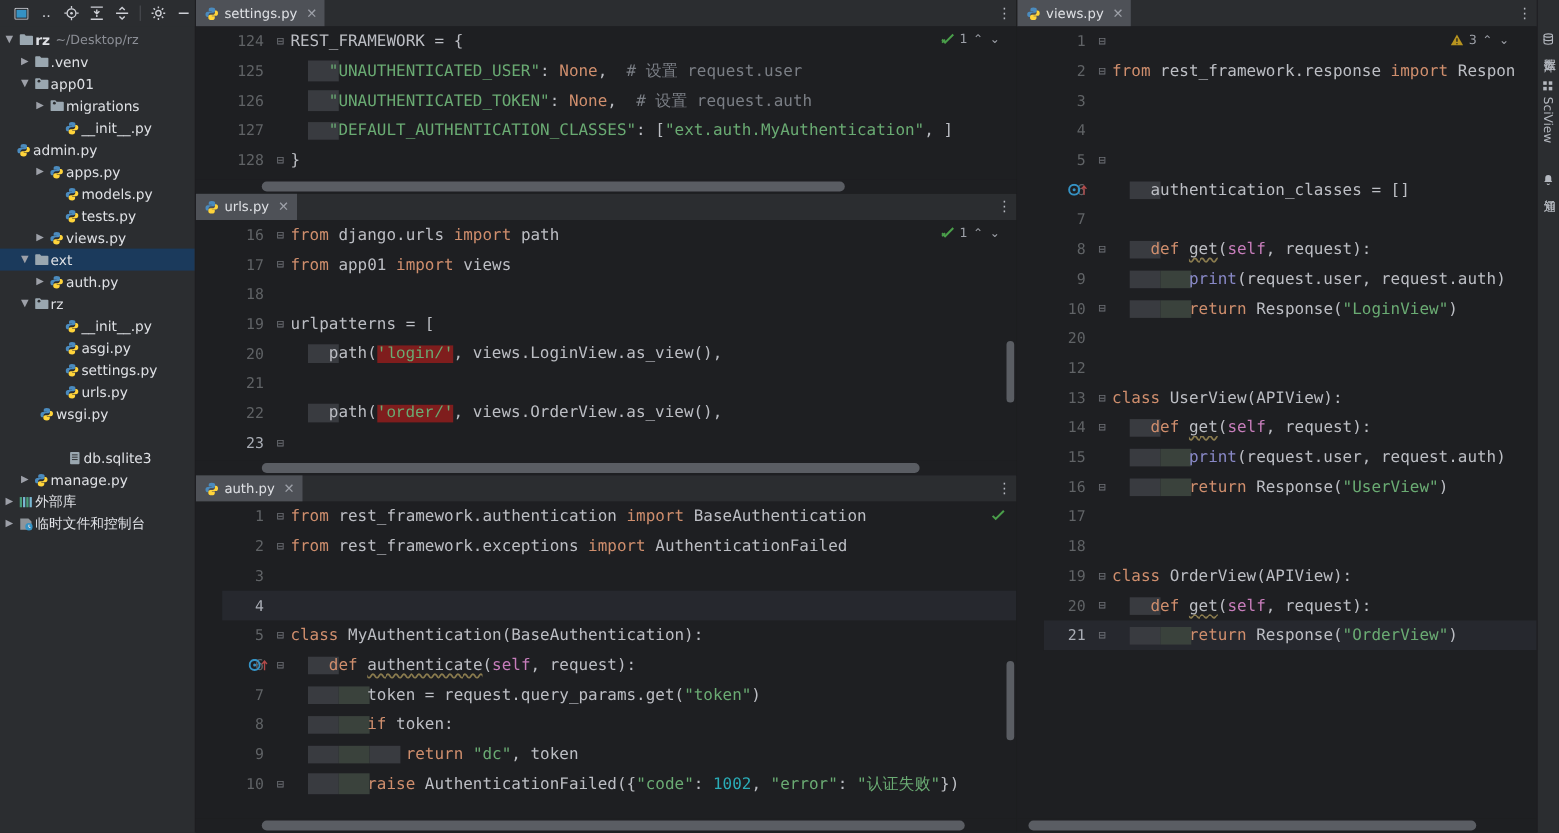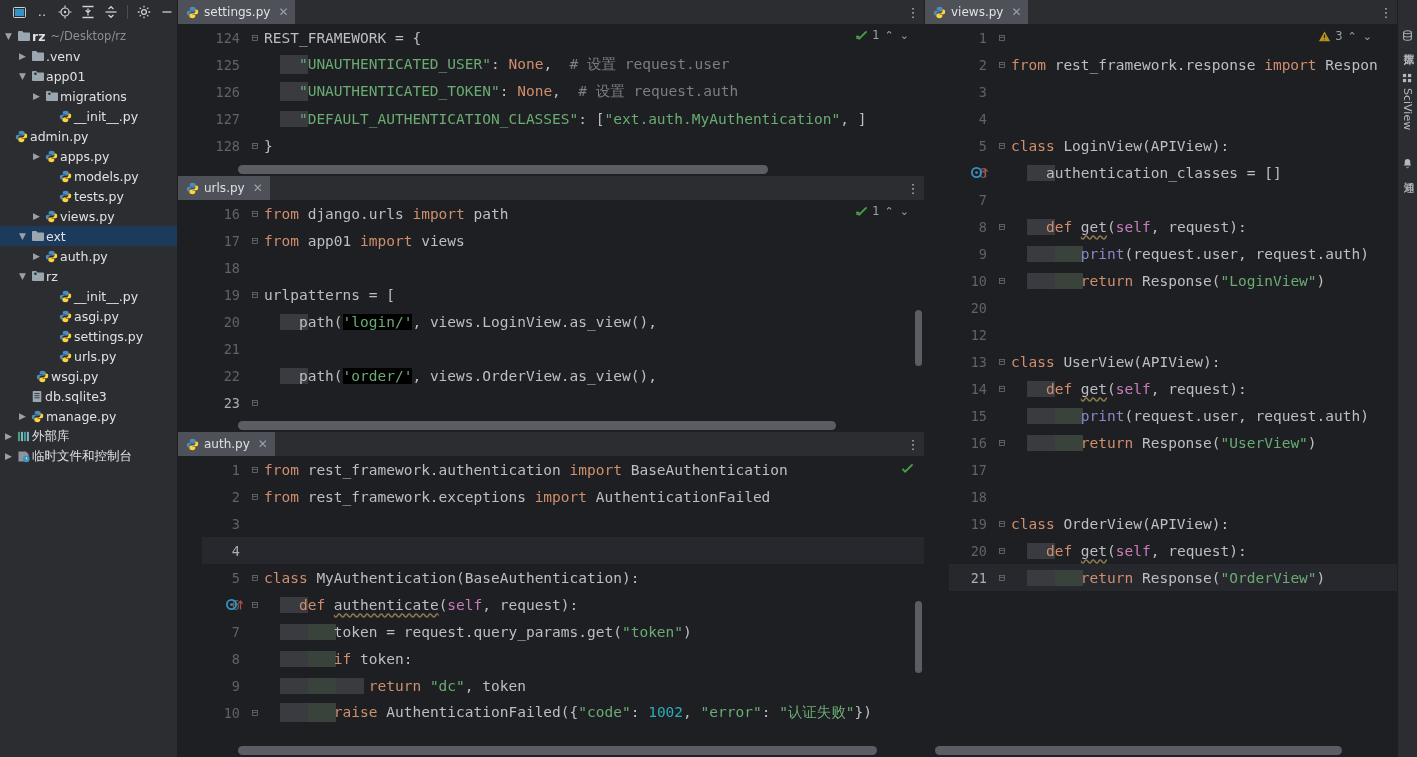--- a/index.html
+++ b/index.html
@@ -104,21 +104,21 @@
 
   
   .kw   { color: #CF8E6D; }
   .str  { color: #6AAB73; }
   .num  { color: #2AACB8; }
   .self { color: #C77DBB; }
   .cmt  { color: #7A7E85; }
   .pl   { color: #BCBEC4; }
   .builtin { color: #8888C6; }
   .deffn { color: #BCBEC4; text-decoration: underline; text-decoration-style: wavy; text-decoration-color: #8A7B4E; text-underline-offset: 3px; }
-  .sel-str { background: #000000; }
+  .sel-str { background: #7f1d1d; font-family: Liberation Mono, monospace; }
 
   
   .inspect {
     position: absolute; right: 14px; top: 4px;
     display: flex; align-items: center; gap: 4px;
     font-family: "DejaVu Sans", sans-serif; font-size: 11.5px;
     color: #9DA0A8; z-index: 5; cursor: pointer;
   }
   .insp-count { color: #9DA0A8; font-size: 11.5px; }
   .insp-chev { color: #9DA0A8; font-size: 11px; padding: 0 1px; }
@@ -405,21 +405,21 @@
         <div class="tree-row" style="padding-left: 21px;">
           <span class="tw"></span>
           <span class="ico">
             <svg width="13" height="13" viewBox="0 0 16 16">
               <path d="M7.8 1C5.6 1 4.6 1.9 4.6 3.3v1.9h3.3v.5H3.4C2 5.7 1 6.6 1 8.6s.9 3 2.3 3h1.1V9.5c0-1.4 1.2-2.6 2.6-2.6h2.6c1.2 0 2.2-1 2.2-2.2V3.3C11.8 1.9 10.9 1 7.8 1z" fill="#4B8BBE"></path>
               <path d="M8.2 15c2.2 0 3.2-.9 3.2-2.3v-1.9H8.1v-.5h4.5c1.4 0 2.4-.9 2.4-2.9s-.9-3-2.3-3h-1.1v2.1c0 1.4-1.2 2.6-2.6 2.6H6.4c-1.2 0-2.2 1-2.2 2.2v1.4C4.2 14.1 5.1 15 8.2 15z" fill="#FFD43B"></path>
             </svg>
           </span>
           <span class="tlabel">wsgi.py</span>
         </div>
-        <div class="tree-row" style="padding-left: 15px;">
+        <div class="tree-row" style="padding-left: 46px; margin-top: 20px;">
           <span class="tw"></span>
           <span class="ico">
             <svg width="12" height="13" viewBox="0 0 14 15">
               <rect x="2" y="1" width="10" height="13" rx="1" fill="#9AA7B0"></rect>
               <path d="M4 4h6M4 6.5h6M4 9h6" stroke="#2B2D30" stroke-width="1"></path>
             </svg>
           </span>
           <span class="tlabel">db.sqlite3</span>
         </div>
         <div class="tree-row" style="padding-left: 16px;">
@@ -747,21 +747,20 @@
           <span class="ctext"></span>
         </div>
         <div class="crow">
           <span class="gutter">4</span>
           <span class="fold"></span>
           <span class="ctext"></span>
         </div>
         <div class="crow">
           <span class="gutter">5</span>
           <span class="fold">⊟</span>
-          <span class="ctext"><span class="kw">class</span><span class="pl"> LoginView(APIView):</span></span>
         </div>
         <div class="crow">
           <span class="gutter">6</span>
           <span class="gmark" style="left:22px">
             <svg width="11" height="11" viewBox="0 0 12 12">
                 <circle cx="6" cy="6" r="5" fill="none" stroke="#3592C4" stroke-width="2"></circle>
                 <circle cx="6" cy="6" r="1.5" fill="#3592C4"></circle>
               </svg>
             <svg width="7" height="12" viewBox="0 0 8 12">
                 <path d="M4 11V2M1.5 4.5L4 1.5l2.5 3" stroke="#B34A4A" stroke-width="1.4" fill="none"></path>

